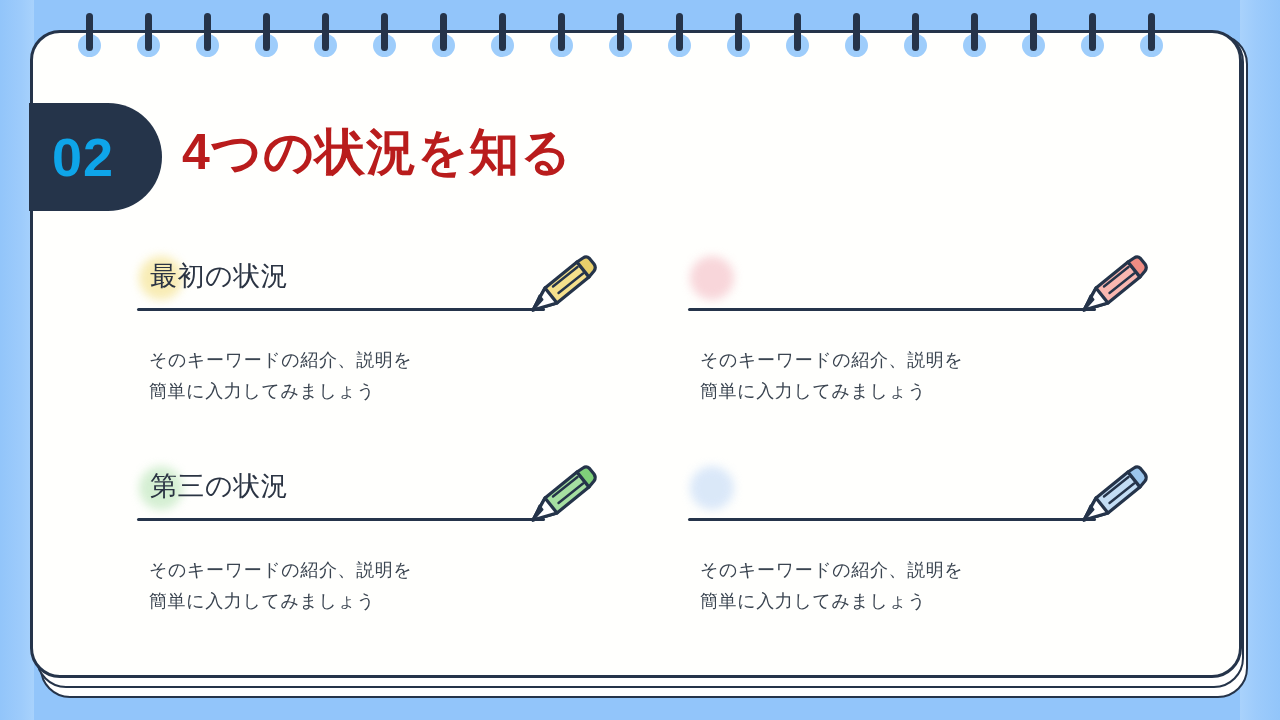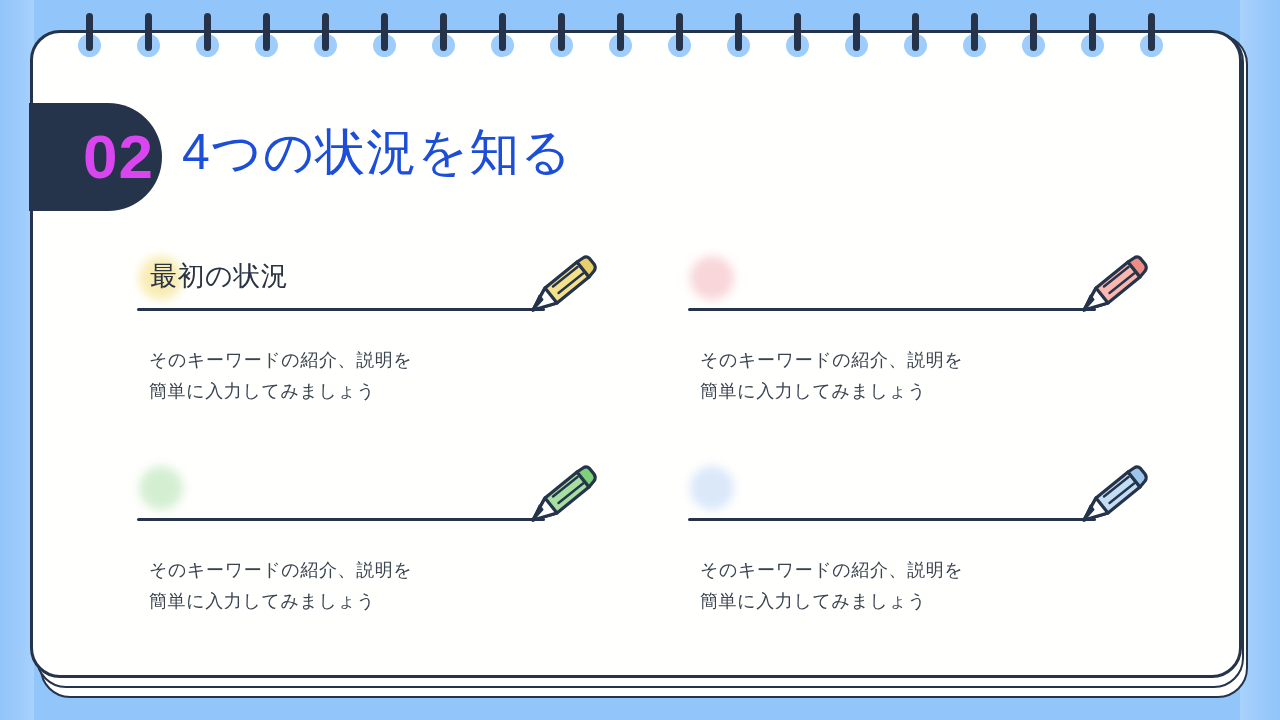--- a/index.html
+++ b/index.html
@@ -103,35 +103,34 @@
     left: 29px; top: 103px;
     width: 133px; height: 108px;
     background: #25344a;
     border-radius: 0 58px 58px 0;
     display: flex;
     align-items: center;
     justify-content: flex-start;
     padding-left: 23px;
   }
   .badge-num {
-    color: #d946ef;
-    font-size: 62px;
+    color: #0ea5e9;
+    font-size: 54px;
     font-weight: bold;
     letter-spacing: 1px;
     line-height: 1;
-    margin-left: 31px;
   }
 
   .title {
     position: absolute;
     left: 182px;
     top: 125px;
     font-size: 50px;
-    font-weight: normal;
-    color: #1d4ed8;
+    font-weight: bold;
+    color: #b91c1c;
     letter-spacing: 1px;
     line-height: 1.1;
     white-space: nowrap;
   }
 
   
   .cards {
     position: absolute;
     left: 0; top: 0;
     width: 1280px; height: 720px;
@@ -329,20 +328,21 @@
                 </g>
               </g>
             </svg></div>
         </div>
         <div class="card-body">そのキーワードの紹介、説明を
 簡単に入力してみましょう</div>
       </div>
       <div class="card card-2">
         <div class="card-head">
           <div class="hl-circle" style="background: rgb(205, 236, 203);"></div>
+          <div class="card-title">第三の状況</div>
           <div class="card-rule"></div>
           <div class="pencil"><svg viewBox="0 0 84 72" width="84" height="72" xmlns="http://www.w3.org/2000/svg">
               <g stroke="#25344a" stroke-width="3.2" stroke-linejoin="round" stroke-linecap="round">
                 <path d="M18 60 L30 38 L62 12 L74 27 L42 53 Z" fill="#a6dfa1"></path>
                 <path d="M62 12 L74 27 L79 21 Q81.5 17.5 79 14 L74.5 8.5 Q71.5 5.5 68 8 Z" fill="#7fd07a"></path>
                 <path d="M18 60 L30 38 L42 53 Z" fill="#ffffff"></path>
                 <path d="M18 60 L27.5 49.5 L24.5 45.5 Z" fill="#25344a" stroke-width="2"></path>
                 <g stroke-width="2.4" fill="none">
                   <line x1="38" y1="36.5" x2="62.5" y2="17"></line>
                   <line x1="43.5" y1="43" x2="68" y2="23.5"></line>

